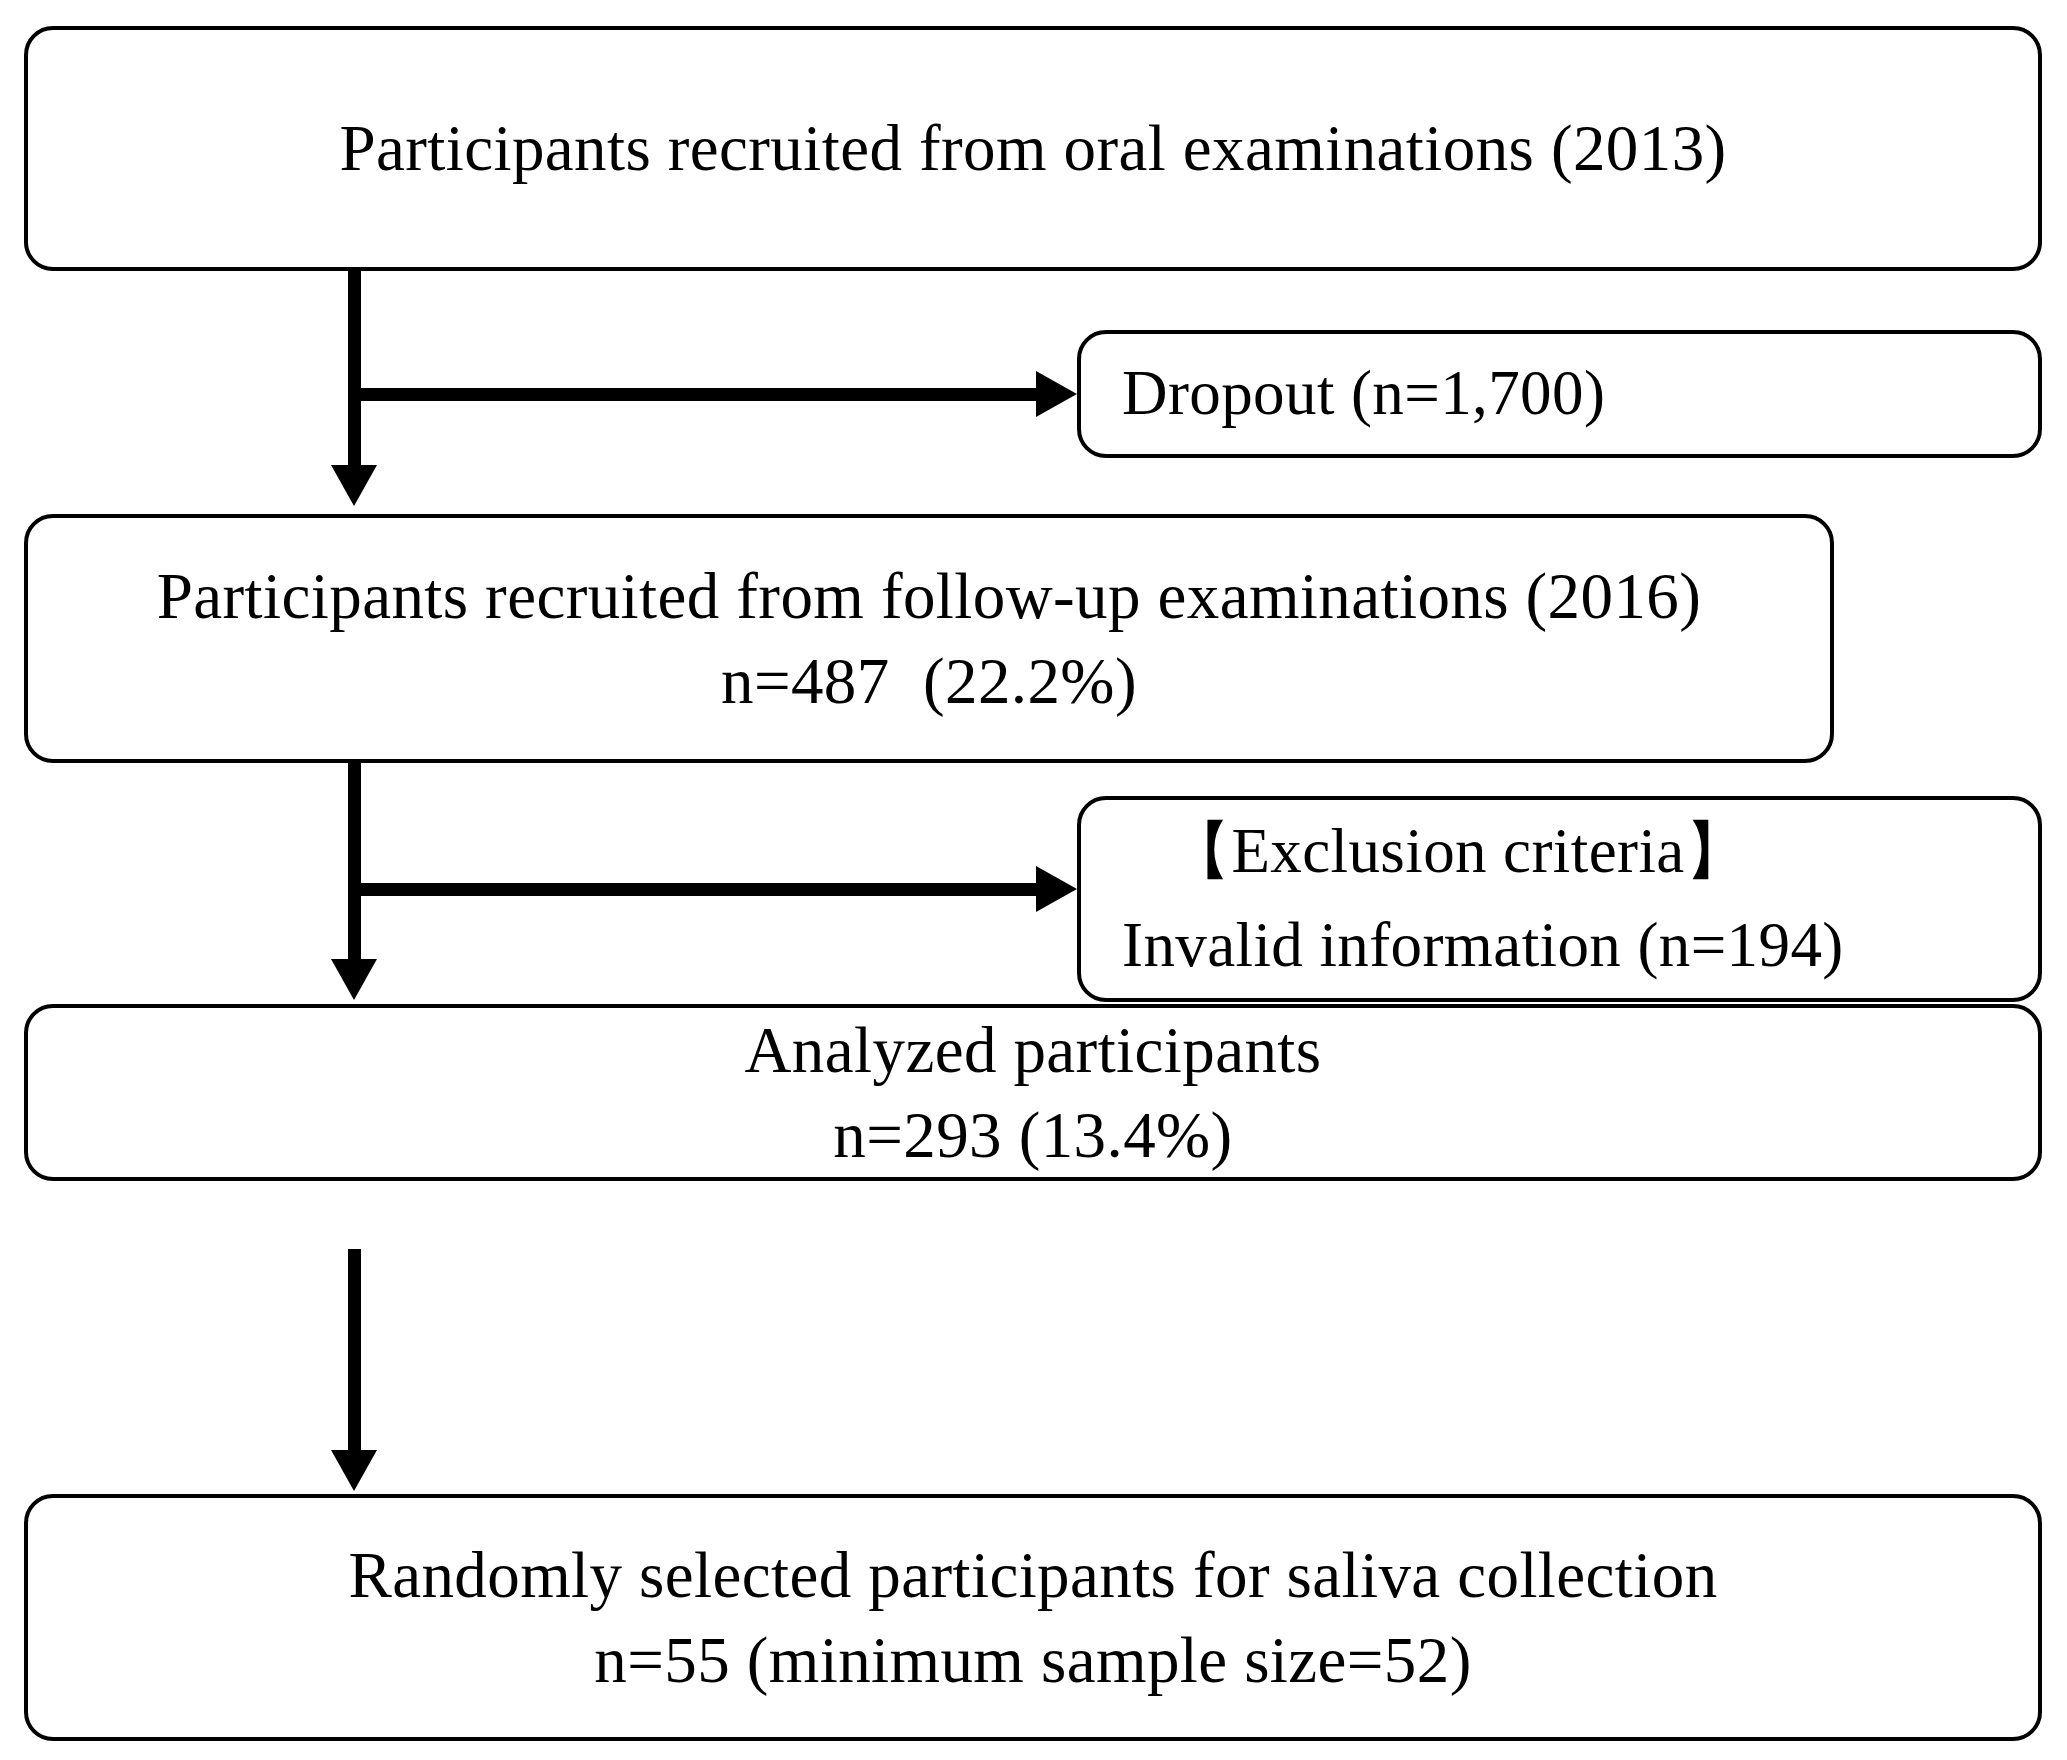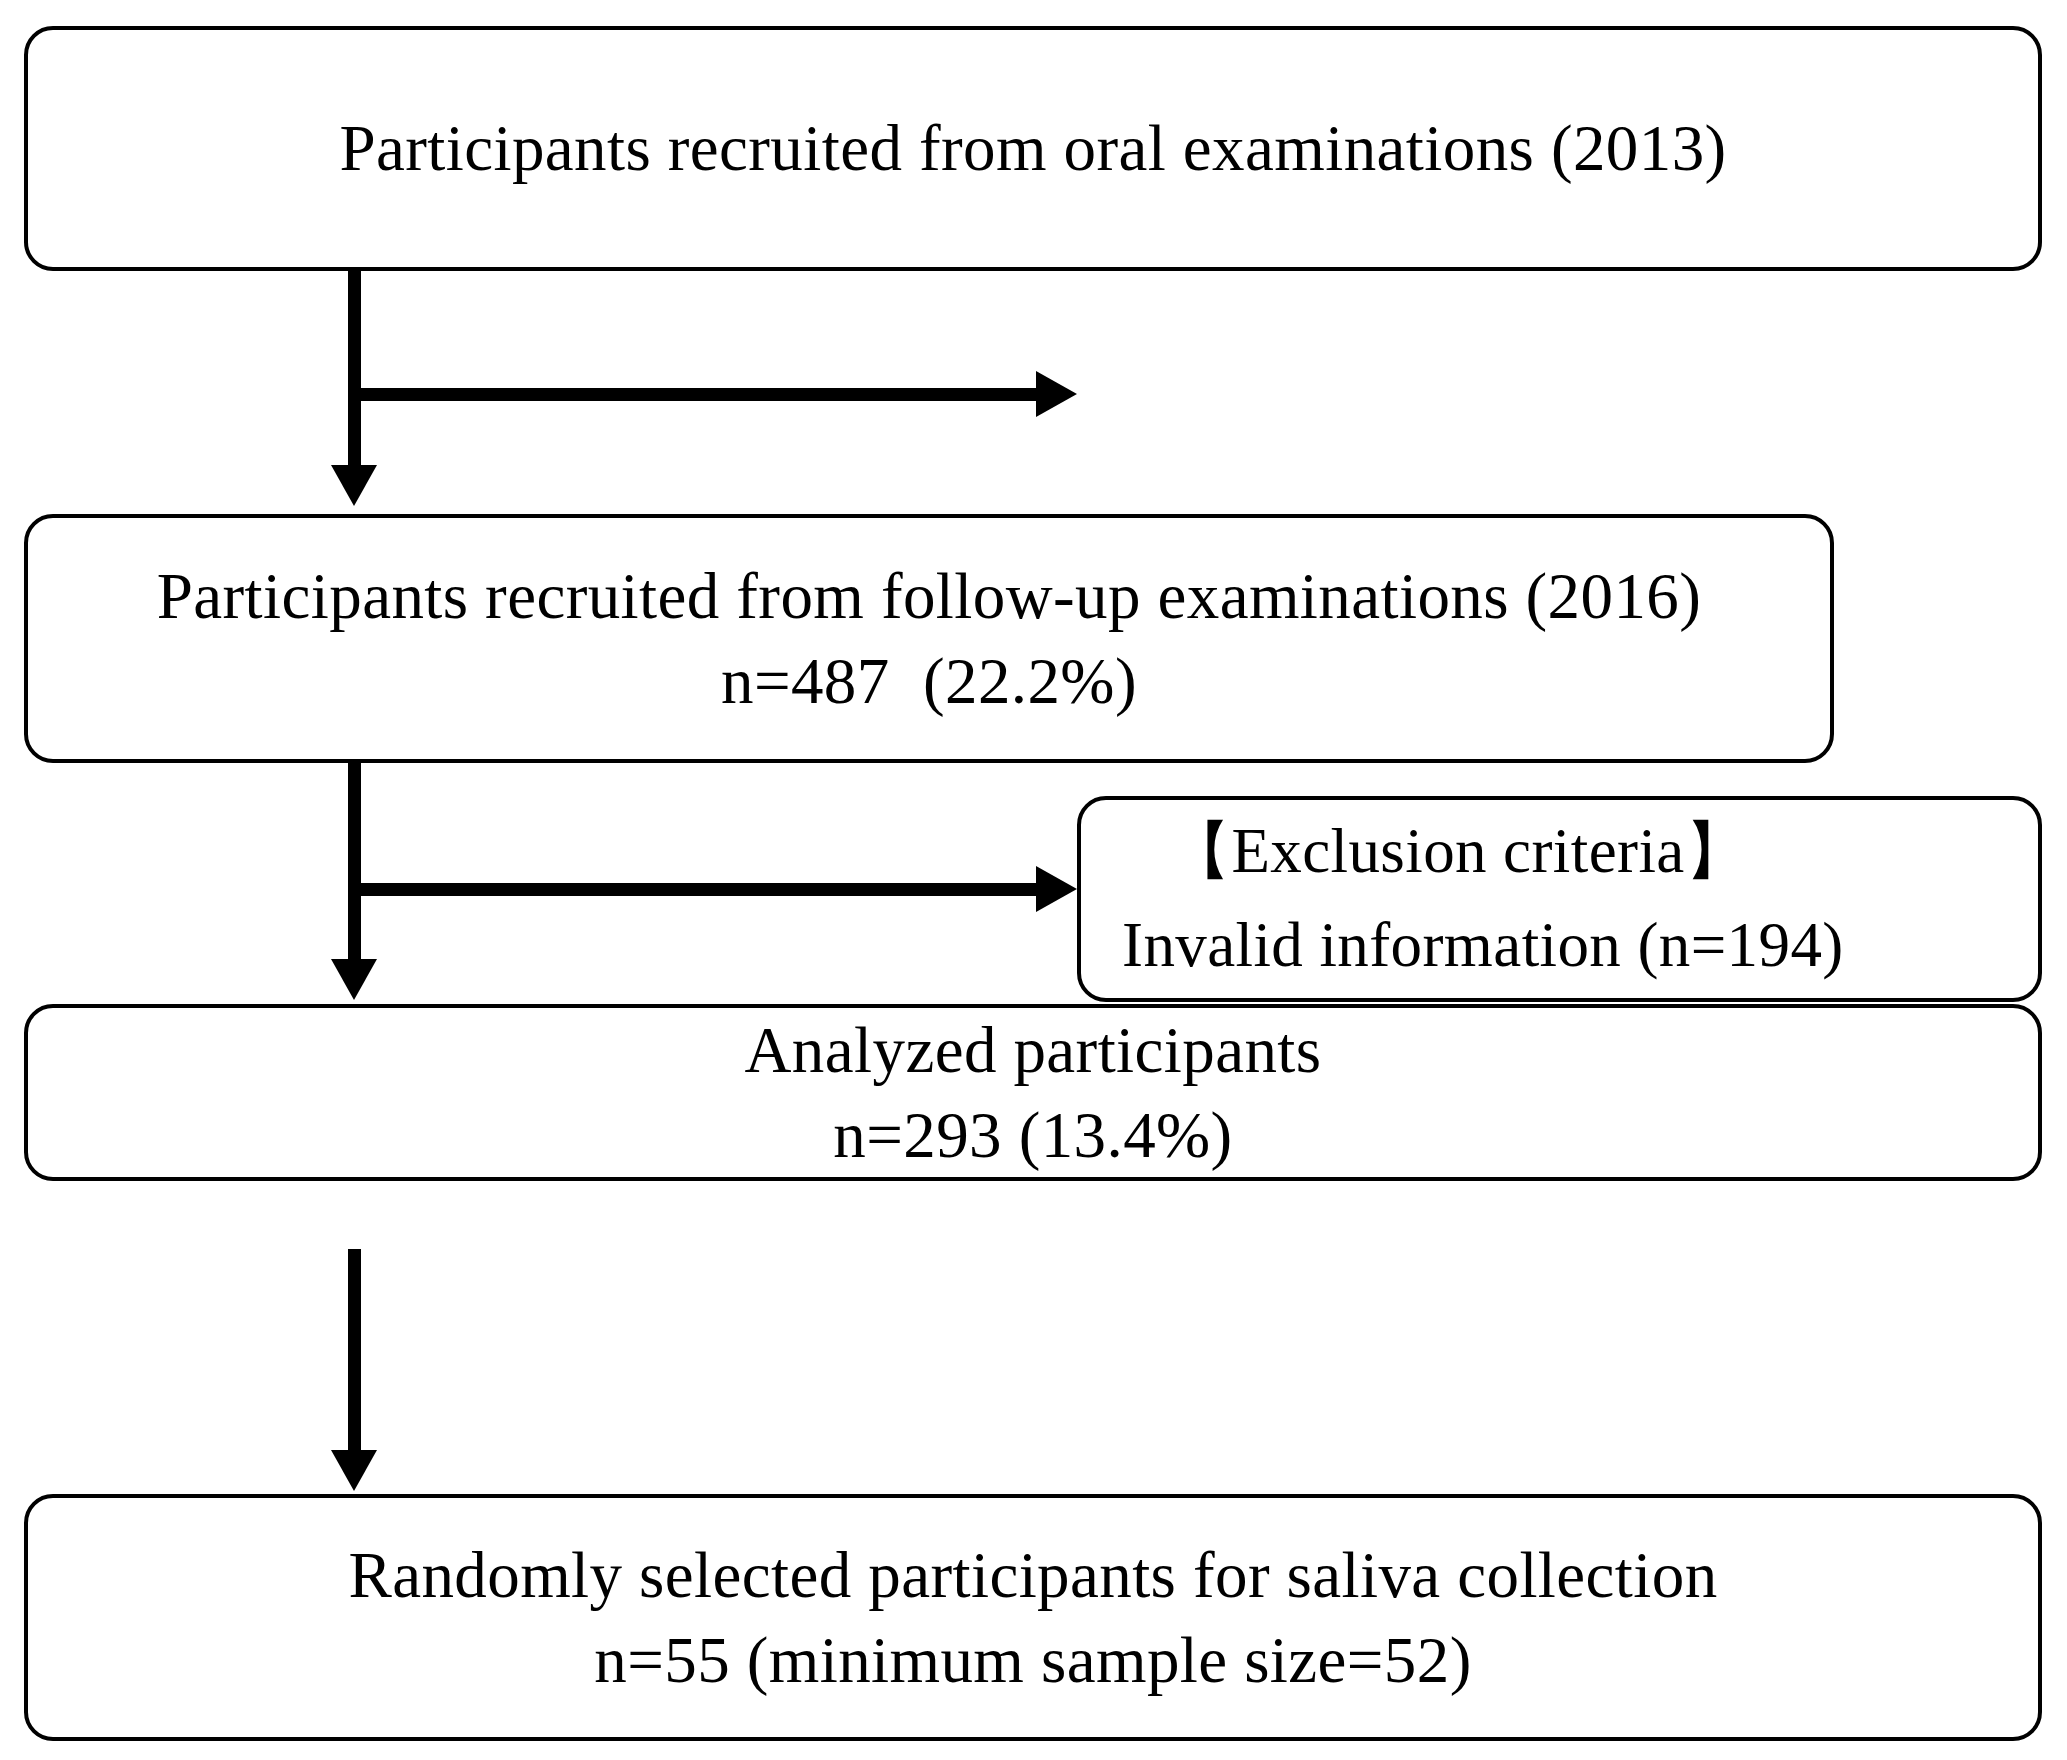--- a/index.html
+++ b/index.html
@@ -121,20 +121,23 @@
 
   <div class="node" id="box-recruited-2013">
     <span class="node-line">Participants recruited from oral examinations (2013)</span>
   </div>
 
   <div class="conn v-line" id="conn1-vert"></div>
   <div class="arrow-down" id="conn1-arrow"></div>
   <div class="conn h-line" id="conn1-branch"></div>
   <div class="arrow-right" id="conn1-branch-arrow"></div>
 
+  <div class="node side" id="box-dropout">
+    <span class="node-line">Dropout (n=1,700)</span>
+  </div>
 
   <div class="node" id="box-followup-2016">
     <span class="node-line">Participants recruited from follow-up examinations (2016)</span>
     <span class="node-line">n=487  (22.2%)</span>
   </div>
 
   <div class="conn v-line" id="conn2-vert"></div>
   <div class="arrow-down" id="conn2-arrow"></div>
   <div class="conn h-line" id="conn2-branch"></div>
   <div class="arrow-right" id="conn2-branch-arrow"></div>

